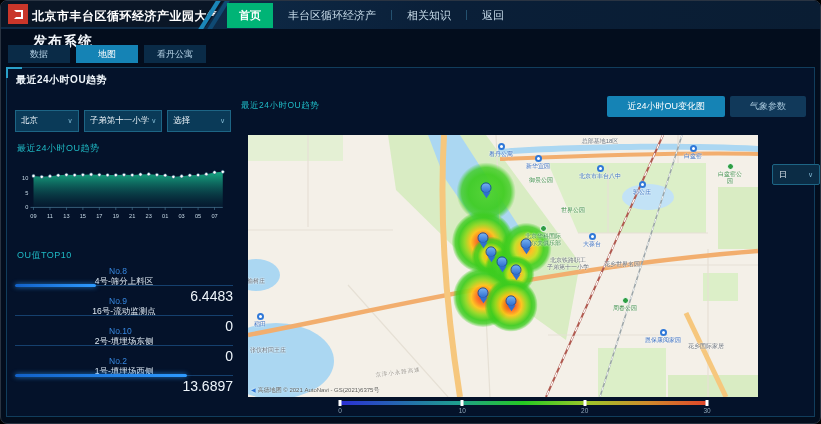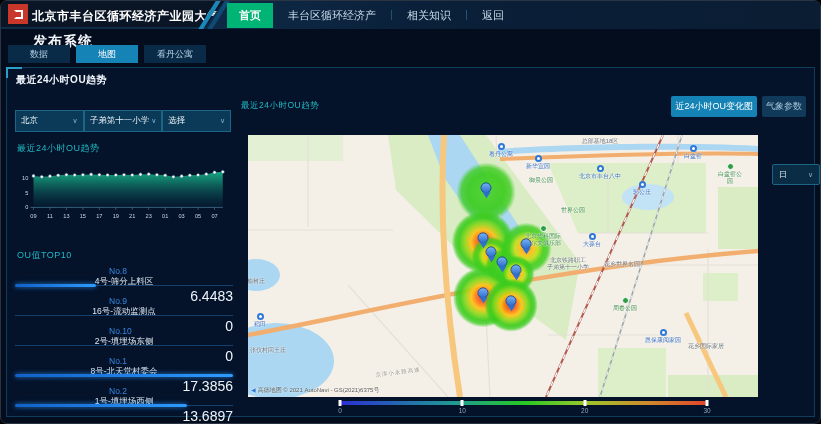--- a/index.html
+++ b/index.html
@@ -27,42 +27,42 @@
   .tab { width:62px; height:18px; display:flex; align-items:center; justify-content:center; font-size:9px; color:#b5d2e6; background:#0a2b47; cursor:pointer; }
   .tab.active { background:#1583b5; color:#fff; }
 
   
   .panel { position:absolute; left:5px; right:5px; top:66px; bottom:6px; border:1px solid #113d5c; background:#04122a; }
   .panel::before { content:""; position:absolute; left:-1px; top:-1px; width:14px; height:9px; border-left:2px solid #2aa0c8; border-top:2px solid #2aa0c8; }
   .panel-title { position:absolute; left:9px; top:5px; font-size:10px; font-weight:bold; color:#f0f6fb; letter-spacing:.5px; }
 
   
   .left-col { position:absolute; left:8px; top:0; width:218px; bottom:0; }
-  .selects { position:absolute; left:0; top:42px; right:2px; display:flex; }
+  .selects { position:absolute; left:0; top:42px; right:2px; display:flex; gap:5px; }
   .sel { flex:1; height:22px; background:#0a3a58; border:1px solid #1d6585; display:flex; align-items:center; justify-content:space-between; padding:0 5px; cursor:pointer; }
   .sel-txt { font-size:8.5px; color:#eef5fa; overflow:hidden; white-space:nowrap; }
   .chev { font-size:7px; color:#7fb6d0; margin-left:2px; }
   .chart-title, .top-title, .map-title { font-size:9px; color:#1fb9c4; letter-spacing:.5px; }
   .chart-title { position:absolute; left:2px; top:74px; }
   #trend-chart { position:absolute; left:0; top:92px; width:216px; height:66px; }
   .top-title { position:absolute; left:2px; top:181px; }
   .top-list { position:absolute; left:0; top:193px; right:0; }
   .top-row { position:relative; height:30px; cursor:pointer; }
   .top-line { display:flex; align-items:center; padding-top:5px;flex-direction:column; }
   .rank { font-size:8.5px; color:#3687e0; width:30px; }
   .nm { font-size:8.5px; color:#dfe9f2; }
   .val { font-size:14px; color:#eef5fb; margin-left:auto; }
   .bar-track { position:absolute; left:0; right:0; bottom:5px; height:1px; background:#15406e; }
   .bar-fill { position:absolute; left:0; bottom:4px; height:3px; border-radius:2px; background:linear-gradient(90deg,#1261c8,#2e9bff); box-shadow:0 0 5px rgba(46,155,255,.8); }
 
   
   .right-col { position:absolute; left:232px; right:6px; top:0; bottom:0; }
   .map-title { position:absolute; left:2px; top:32px; font-size:8.5px; }
   .map-btns { position:absolute; right:2px; top:28px; display:flex; gap:5px; }
-  .map-btn { height:21px; padding:0 4px; display:flex; align-items:center; font-size:9px; color:#a8c8dc; background:#11395a; border-radius:2px; cursor:pointer; }
+  .map-btn { height:21px; padding:0 20px; display:flex; align-items:center; font-size:9px; color:#a8c8dc; background:#11395a; border-radius:2px; cursor:pointer; }
   .map-btn.active { background:#1583b5; color:#fff; }
   .map { position:absolute; left:9px; top:67px; width:510px; height:262px; overflow:hidden; background:#f4f0e8; cursor:grab; }
   .map-svg { position:absolute; left:0; top:0; }
   .map-label { position:absolute; transform:translate(-50%,0); display:flex; flex-direction:column; align-items:center; font-size:6px; color:#68707a; line-height:1.2; white-space:pre-line; text-align:center; text-shadow:0 0 2px #fff,0 0 2px #fff; pointer-events:none; z-index:5; }
   .map-label.blue { color:#3a6fc0; }
   .map-label.green { color:#3f8f4a; }
   .map-label.road { color:#9a948a; font-size:5.5px; letter-spacing:1px; }
   .mi { width:7px; height:7px; border-radius:50%; margin-bottom:1px; }
   .mi.metro { background:#fff; border:2px solid #2f78d8; }
   .mi.park { background:#2e9e44; border:1px solid #fff; }
@@ -216,29 +216,20 @@
           <div class="top-row">
             <div class="top-line">
               <span class="rank">No.10</span>
               <span class="nm">2号-填埋场东侧</span>
               <span class="val">0</span>
             </div>
             <div class="bar-track"></div>
           </div>
           <div class="top-row">
             <div class="top-line">
-              <span class="rank">No.1</span>
-              <span class="nm">8号-北天堂村委会</span>
-              <span class="val">17.3856</span>
-            </div>
-            <div class="bar-track"></div>
-            <div class="bar-fill" style="width: 100%;"></div>
-          </div>
-          <div class="top-row">
-            <div class="top-line">
               <span class="rank">No.2</span>
               <span class="nm">1号-填埋场西侧</span>
               <span class="val">13.6897</span>
             </div>
             <div class="bar-track"></div>
             <div class="bar-fill" style="width: 79%;"></div>
           </div>
         </div>
     </div>
 

